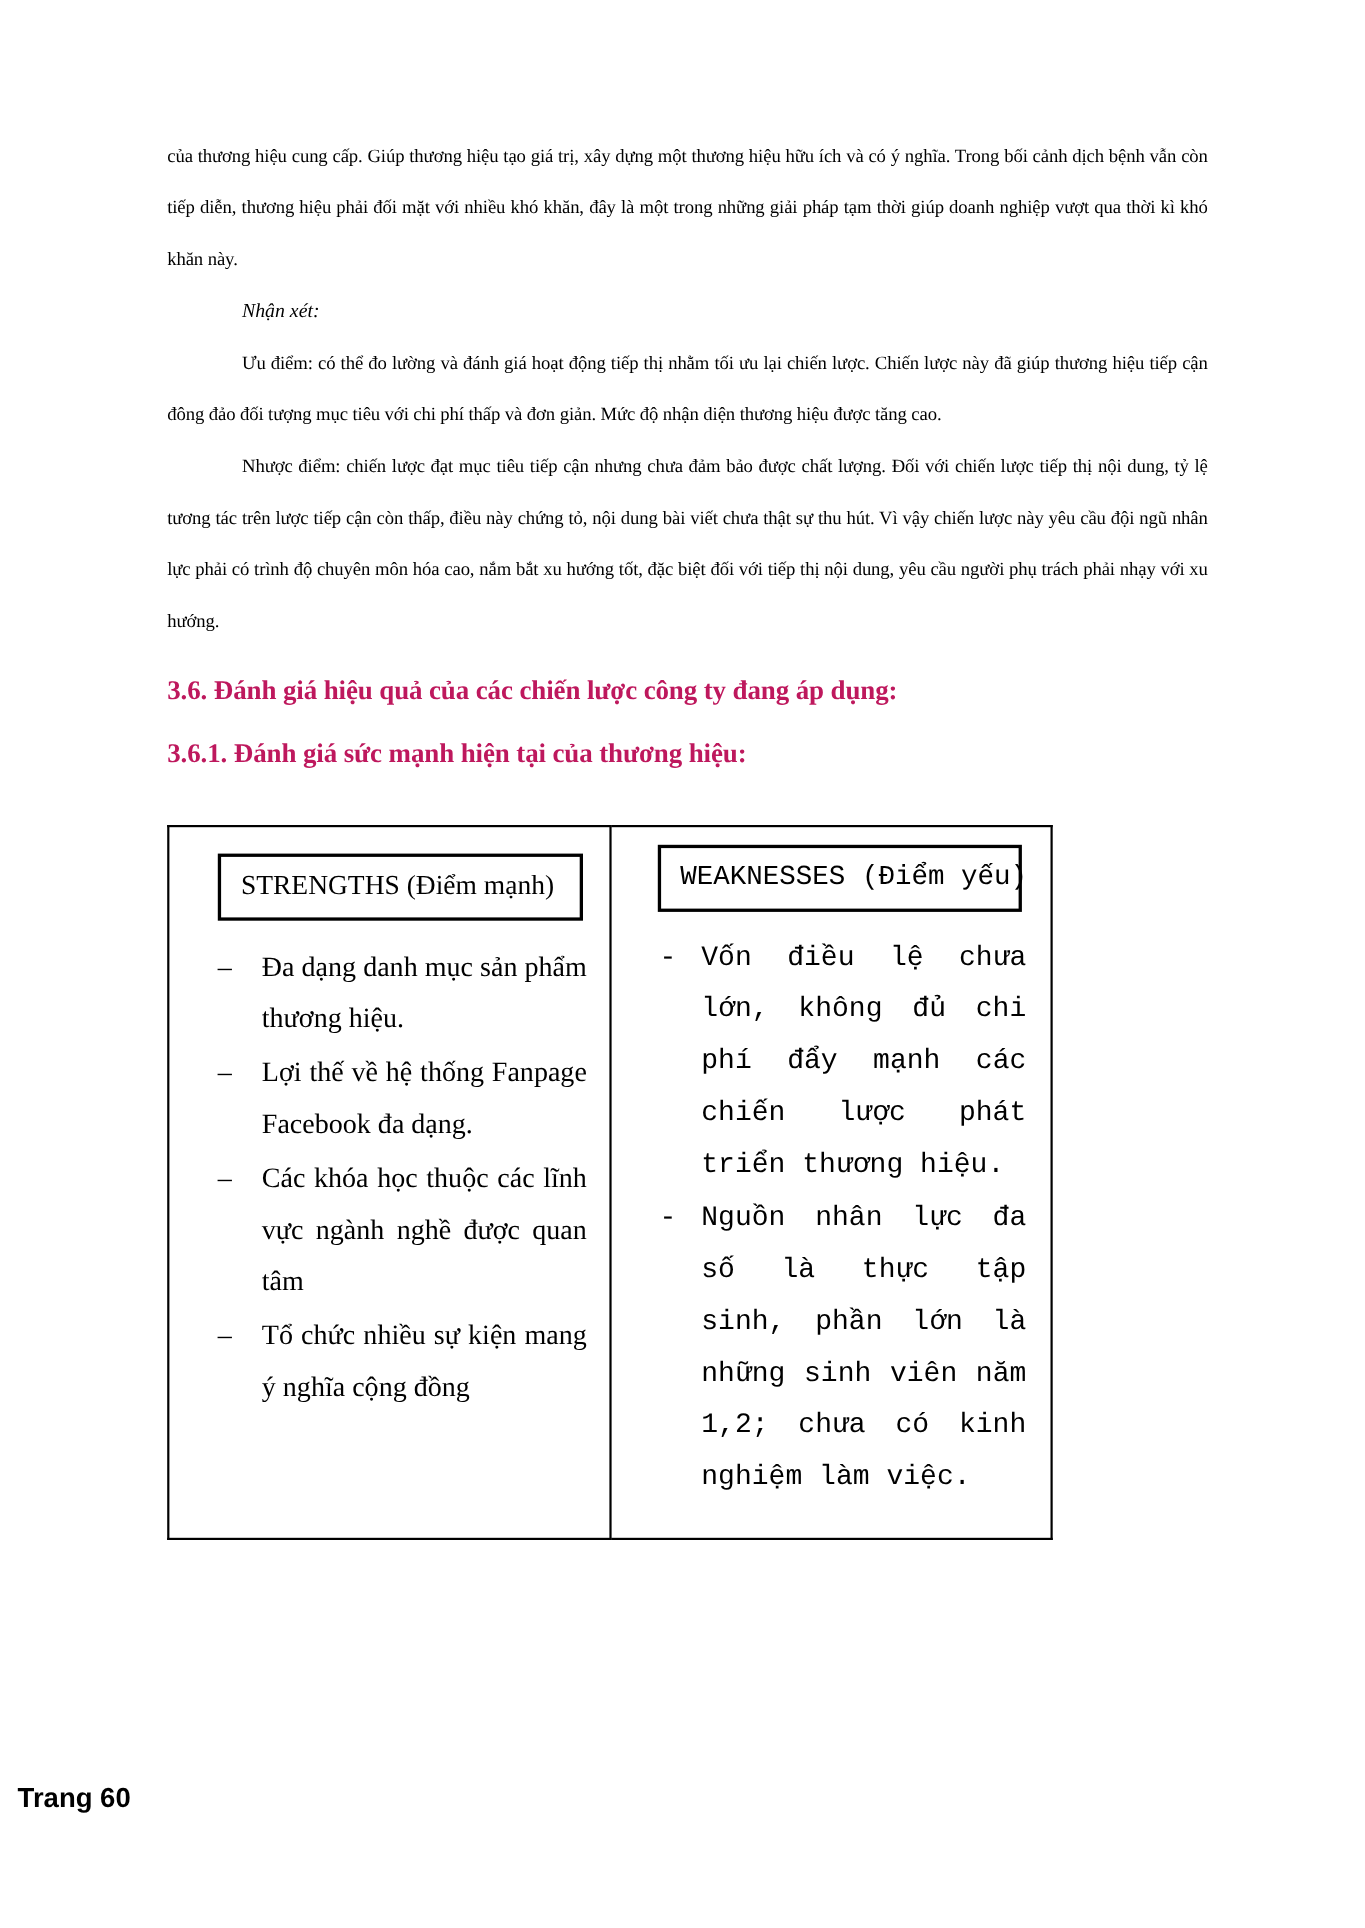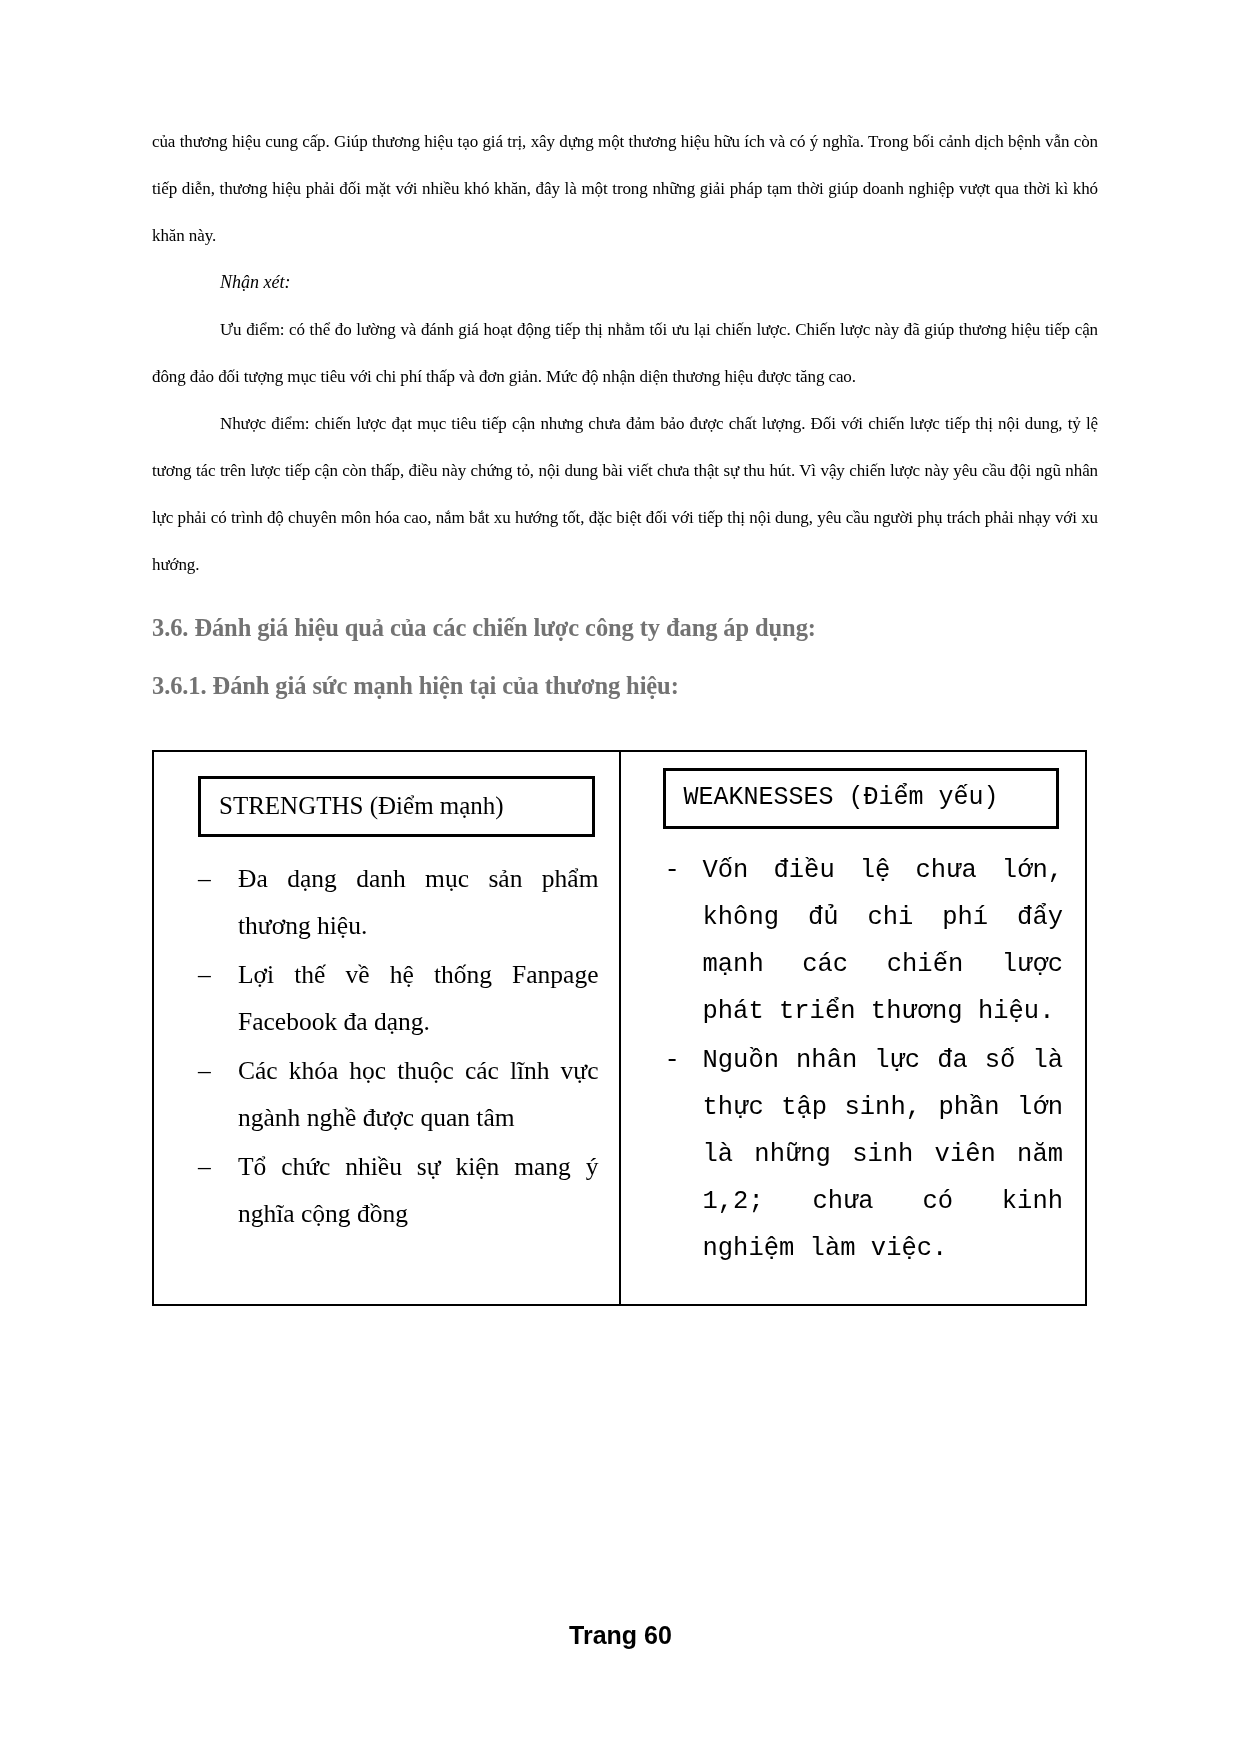--- a/index.html
+++ b/index.html
@@ -39,38 +39,38 @@
     font-size: 18px;
     line-height: 47px;
     font-style: italic;
     text-indent: 68px;
   }
   h2.heading {
     margin: 0;
     font-size: 24.5px;
     line-height: 52px;
     font-weight: bold;
-    color: #737373;
+    color: #be185d;
     letter-spacing: -0.1px;
   }
   .gap-sm { height: 14px; }
   .gap-xs { height: 6px; }
   .caption {
     margin: 0;
     font-size: 25px;
     line-height: 40px;
     color: #1f6cb0;
     text-align: center;
     padding-left: 16px;
   }
   .swot-table {
     margin: 18px 0 0 0;
     border: 2px solid #000;
     border-collapse: collapse;
-    width: 935px;
+    width: 805px;
     table-layout: fixed;
   }
   .swot-table td {
     border: 2px solid #000;
     vertical-align: top;
     padding: 0;
   }
   .cell-inner {
     padding: 24px 20px 30px 26px;
     box-sizing: border-box;
@@ -112,24 +112,24 @@
     top: 0;
   }
   ul.swot-list.hyphen li {
     padding-left: 52px;
   }
   ul.swot-list.hyphen li .marker {
     left: 14px;
   }
   .footer {
     position: absolute;
-    left: 0;
+    left: 16px;
     right: 0;
     bottom: 103px;
-    text-align: center;
+    text-align: left;
     font-size: 25px;
     font-weight: bold;
     font-family: "Liberation Sans", sans-serif;
   }
 </style>
 </head>
 <body>
 
 <div class="page">
 

